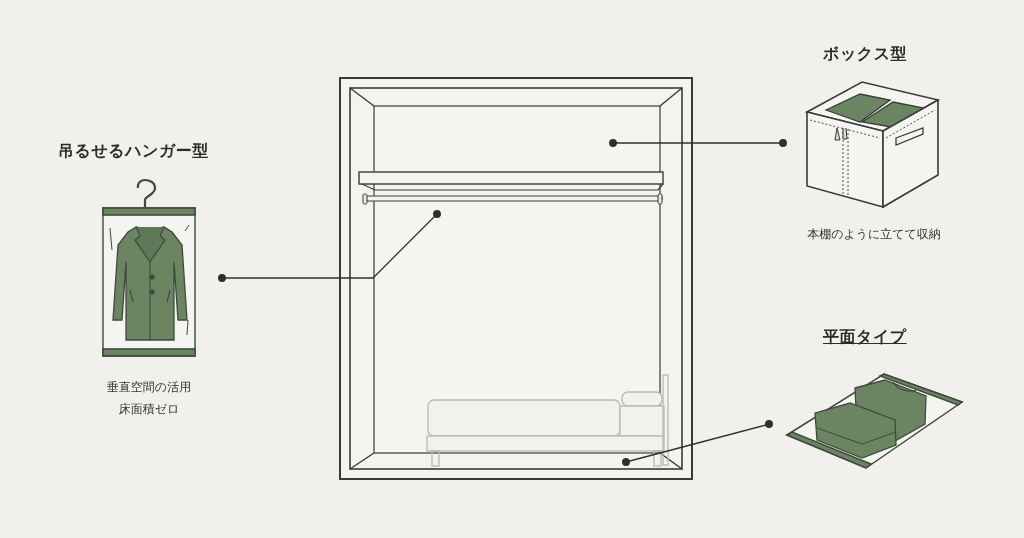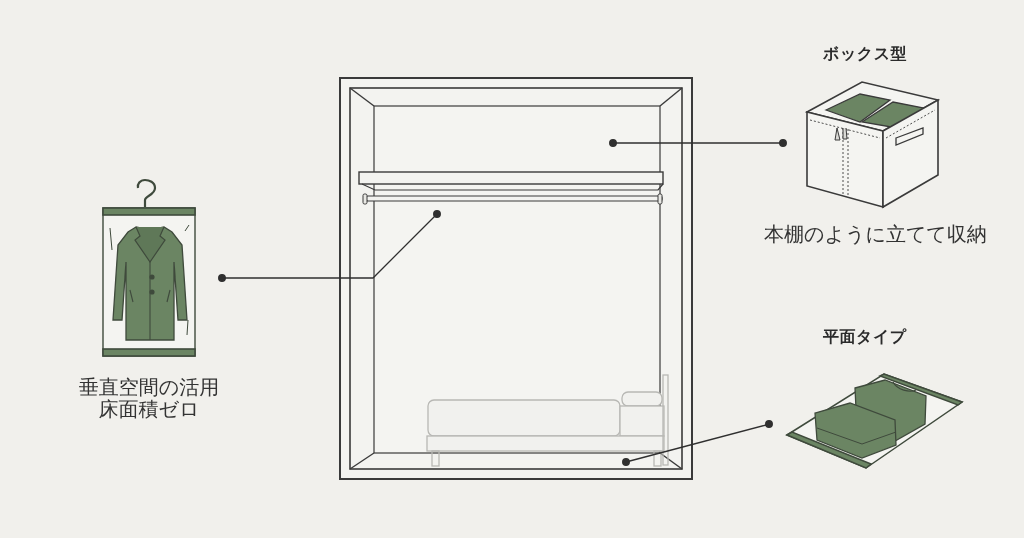--- a/index.html
+++ b/index.html
@@ -15,21 +15,21 @@
   .title {
     position: absolute;
     font-weight: bold;
     font-size: 16px;
     letter-spacing: 0.5px;
     color: #2b2b2b;
     white-space: nowrap;
   }
   .desc {
     position: absolute;
-    font-size: 20px;
+    font-size: 12px;
     line-height: 22px;
     color: #333;
     text-align: center;
     white-space: nowrap;
   }
   .desc span { display: block; }
   svg { position: absolute; left: 0; top: 0; }
 </style>
 </head>
 <body>
@@ -128,24 +128,25 @@
       <path d="M787 435 L792 432 L871 464 L866 468 Z" fill="#6b8563"></path>
       <path d="M880 376 L884 374 L962 402 L958 405 Z" fill="#6b8563"></path>
 
       <path d="M855 388 L885 380 L926 396 L925 424 L895 441 L857 430 Z" fill="#6b8563" stroke-width="1.3"></path>
       <path d="M815 413 L850 403 L895 420 L896 445 L862 458 L817 440 Z" fill="#6b8563" stroke-width="1.3"></path>
       <path d="M817 428 L862 444 L896 432" fill="none" stroke-width="1"></path>
       <path d="M893 382 C897 390 910 393 916 390" fill="none" stroke-width="1.2"></path>
     </g>
   </svg>
 
+  <div class="title" style="left:58px; top:141px;">吊るせるハンガー型</div>
   <div class="desc" style="left:64px; top:376px; width:170px;">
     <span>垂直空間の活用</span>
     <span>床面積ゼロ</span>
   </div>
 
   <div class="title" style="left:823px; top:44px;">ボックス型</div>
   <div class="desc" style="left:764px; top:223px; width:220px;">
     <span>本棚のように立てて収納</span>
   </div>
 
-  <div class="title" style="left:823px; top:327px;">平面タイプ</div>
+  <div class="title" style="left:823px; top:327px;text-decoration:underline;">平面タイプ</div>
 </div>
 
 </body></html>

